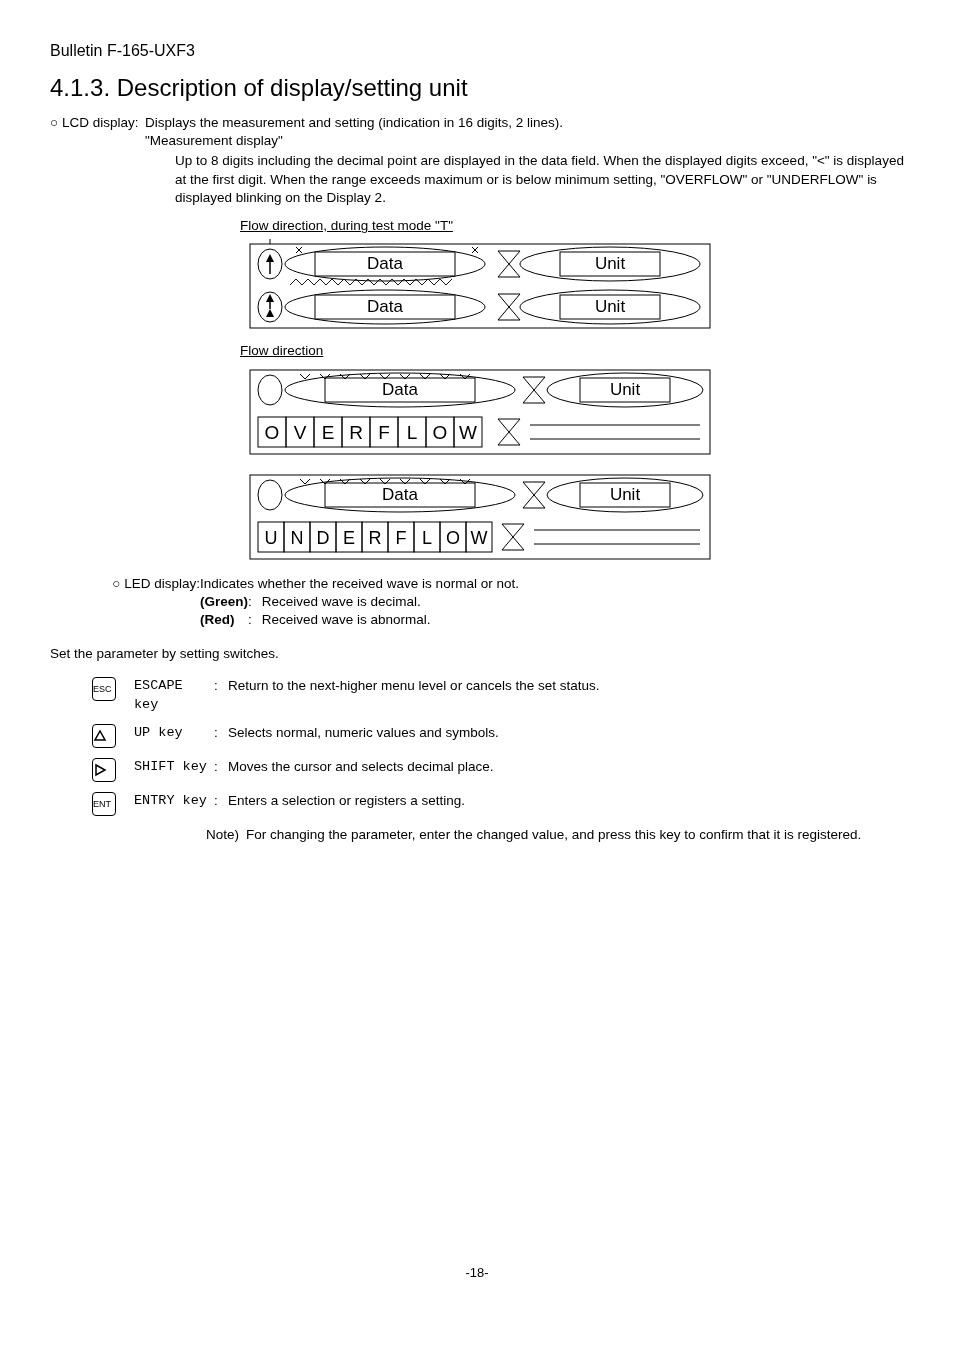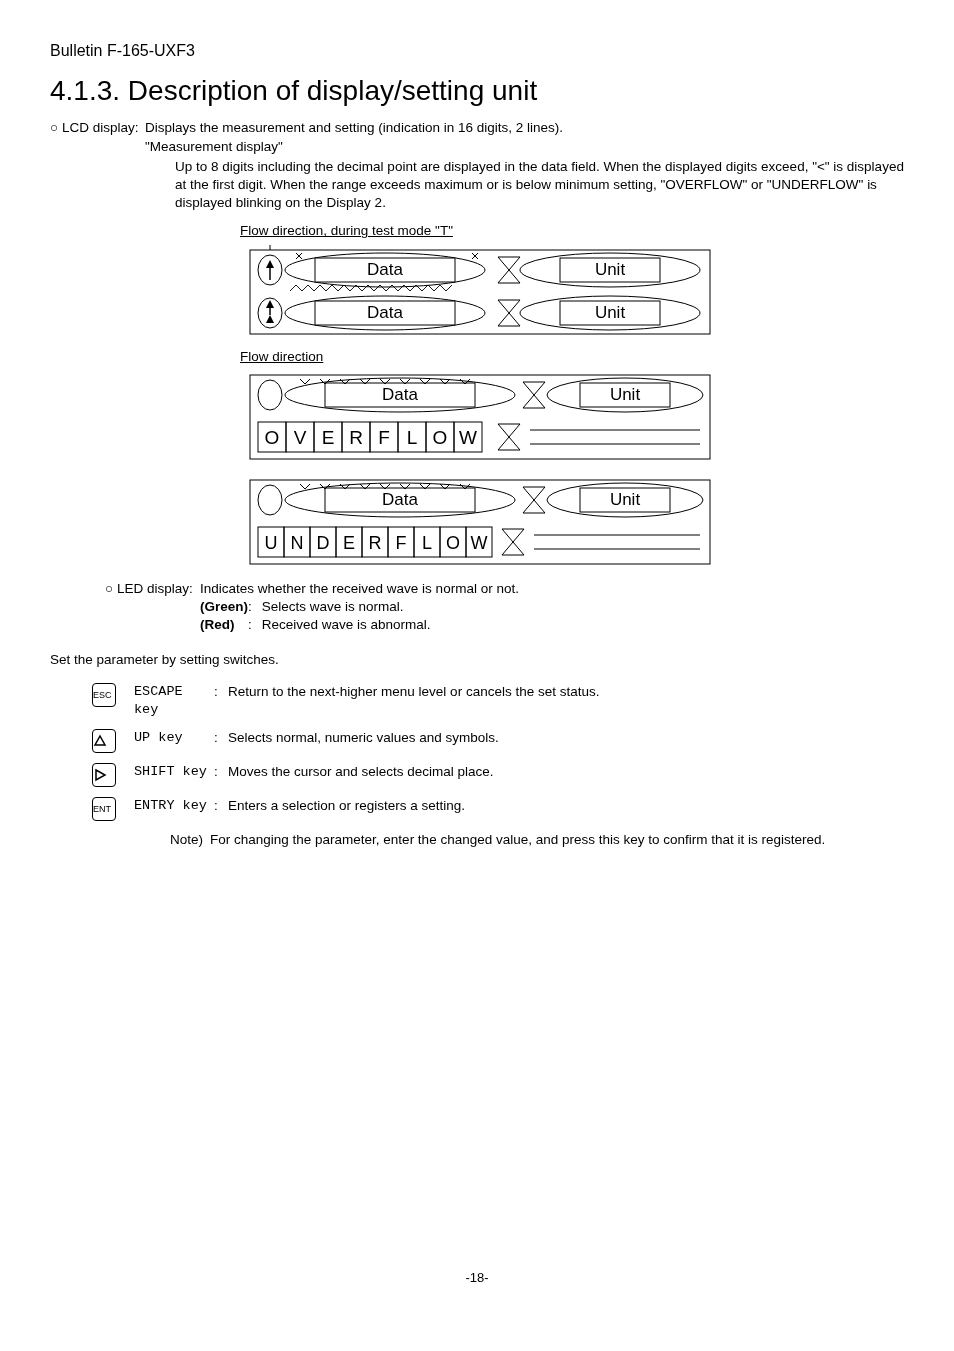--- a/index.html
+++ b/index.html
@@ -10,41 +10,41 @@
     color: #000;
     width: 954px;
     box-sizing: border-box;
     line-height: 1.35;
   }
   .header-bulletin {
     font-size: 16px;
     margin-bottom: 10px;
   }
   h2.section-title {
-    font-size: 28px;
+    font-size: 24px;
     font-weight: normal;
     margin: 0 0 10px 0;
   }
   .indent1 { }
   .lcd-row { display:flex; }
   .lcd-label { width:80px; flex-shrink:0;}
   .lcd-desc-sub { margin-left: 25px;}
   .lcd-desc-body { margin-left:55px; margin-top:2px; margin-bottom:8px;}
   .diagram-area{
     margin: 10px 0 10px 190px;
     position: relative;
   }
   .underline-label {
     text-decoration: underline;
     font-size: 13.5px;
     display:inline-block;
     margin-bottom:4px;
   }
   svg { display:block; }
-  .led-row{ display:flex; margin-left:55px;}
+  .led-row{ display:flex; margin-left:55px;text-align:right;}
   .led-label{ width:90px; flex-shrink:0;}
   .led-indent{ margin-left:145px;}
   .led-color{ display:inline-block; width:48px;font-weight:bold;}
   .colon-align { display:inline-block; width:10px;}
   .set-param{ margin-top:16px; margin-bottom:14px;}
   .key-table{ margin-left:42px;}
   .key-row{ display:flex; align-items:flex-start; margin-bottom:10px;}
   .key-icon{
     width:24px; height:24px;
     border:1.5px solid #000;
@@ -52,21 +52,21 @@
     display:flex; align-items:center; justify-content:flex-start;
     font-size:10px;
     flex-shrink:0;
     margin-right:18px;
     box-sizing:border-box;
   }
   .key-icon svg{ width:14px; height:14px;}
   .key-name{ width:80px; flex-shrink:0;font-family:Liberation Mono, monospace;}
   .key-colon{ width:14px; flex-shrink:0;}
   .key-desc{ flex:1;}
-  .key-note{ margin-left:78px; display:flex;justify-content:space-between;}
+  .key-note{ margin-left:114px; display:flex;justify-content:space-between;}
   .note-label{ width:40px; flex-shrink:0;}
   .page-num{ text-align:center; margin-top:420px; font-size:13px;}
 </style>
 </head>
 <body>
 
 <div class="header-bulletin">Bulletin F-165-UXF3</div>
 
 <h2 class="section-title">4.1.3. Description of display/setting unit</h2>
 
@@ -265,21 +265,21 @@
   </svg>
 
 </div>
 
 <div class="led-row">
   <div class="led-label" style="width:95px">○ LED display:</div>
   <div>Indicates whether the received wave is normal or not.</div>
 </div>
 <div class="led-indent" style="margin-left:150px">
   <span class="led-color">(Green)</span><span class="colon-align">:</span>
-  <span>Selects wave is normal.</span>
+  <span>Received wave is decimal.</span>
 </div>
 <div class="led-indent" style="margin-left:150px">
   <span class="led-color">(Red)</span><span class="colon-align">:</span>
   <span>Received wave is abnormal.</span>
 </div>
 
 <div class="set-param">Set the parameter by setting switches.</div>
 
 <div class="key-table">
   <div class="key-row">

